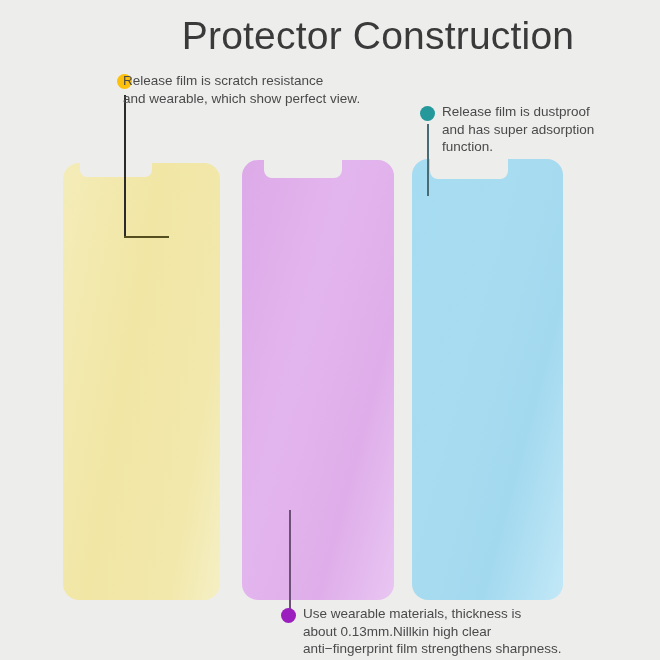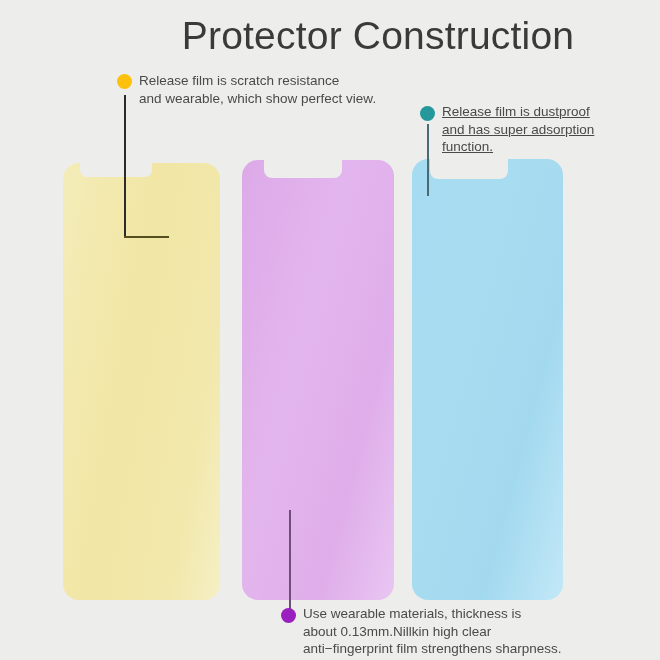--- a/index.html
+++ b/index.html
@@ -126,40 +126,40 @@
     color: #4a4a4a;
     white-space: pre;
     font-family: "Liberation Sans", sans-serif;
   }
   .leader {
     position: absolute;
   }
 
   
   #callout-yellow .dot { left: 0px; top: 0px; background: #fcc00d; }
-  #callout-yellow .callout-text { left: 22px; top: -2px; }
+  #callout-yellow .callout-text { left: 6px; top: -2px; }
 
   #leader-yellow-v {
     left: 124px;
     top: 95px;
     width: 1.6px;
     height: 143px;
     background: #2b2b2b;
   }
   #leader-yellow-h {
     left: 124px;
     top: 236px;
     width: 45px;
     height: 1.6px;
     background: #554f20;
   }
 
   
   #callout-teal .dot { left: 0px; top: 0px; background: #24989b; }
-  #callout-teal .callout-text { left: 22px; top: -3px; text-decoration: underline; }
+  #callout-teal .callout-text { left: 22px; top: -3px; }
 
   #leader-teal-v {
     left: 427px;
     top: 124px;
     width: 1.8px;
     height: 72px;
     background: #4a6a74;
   }
 
   

